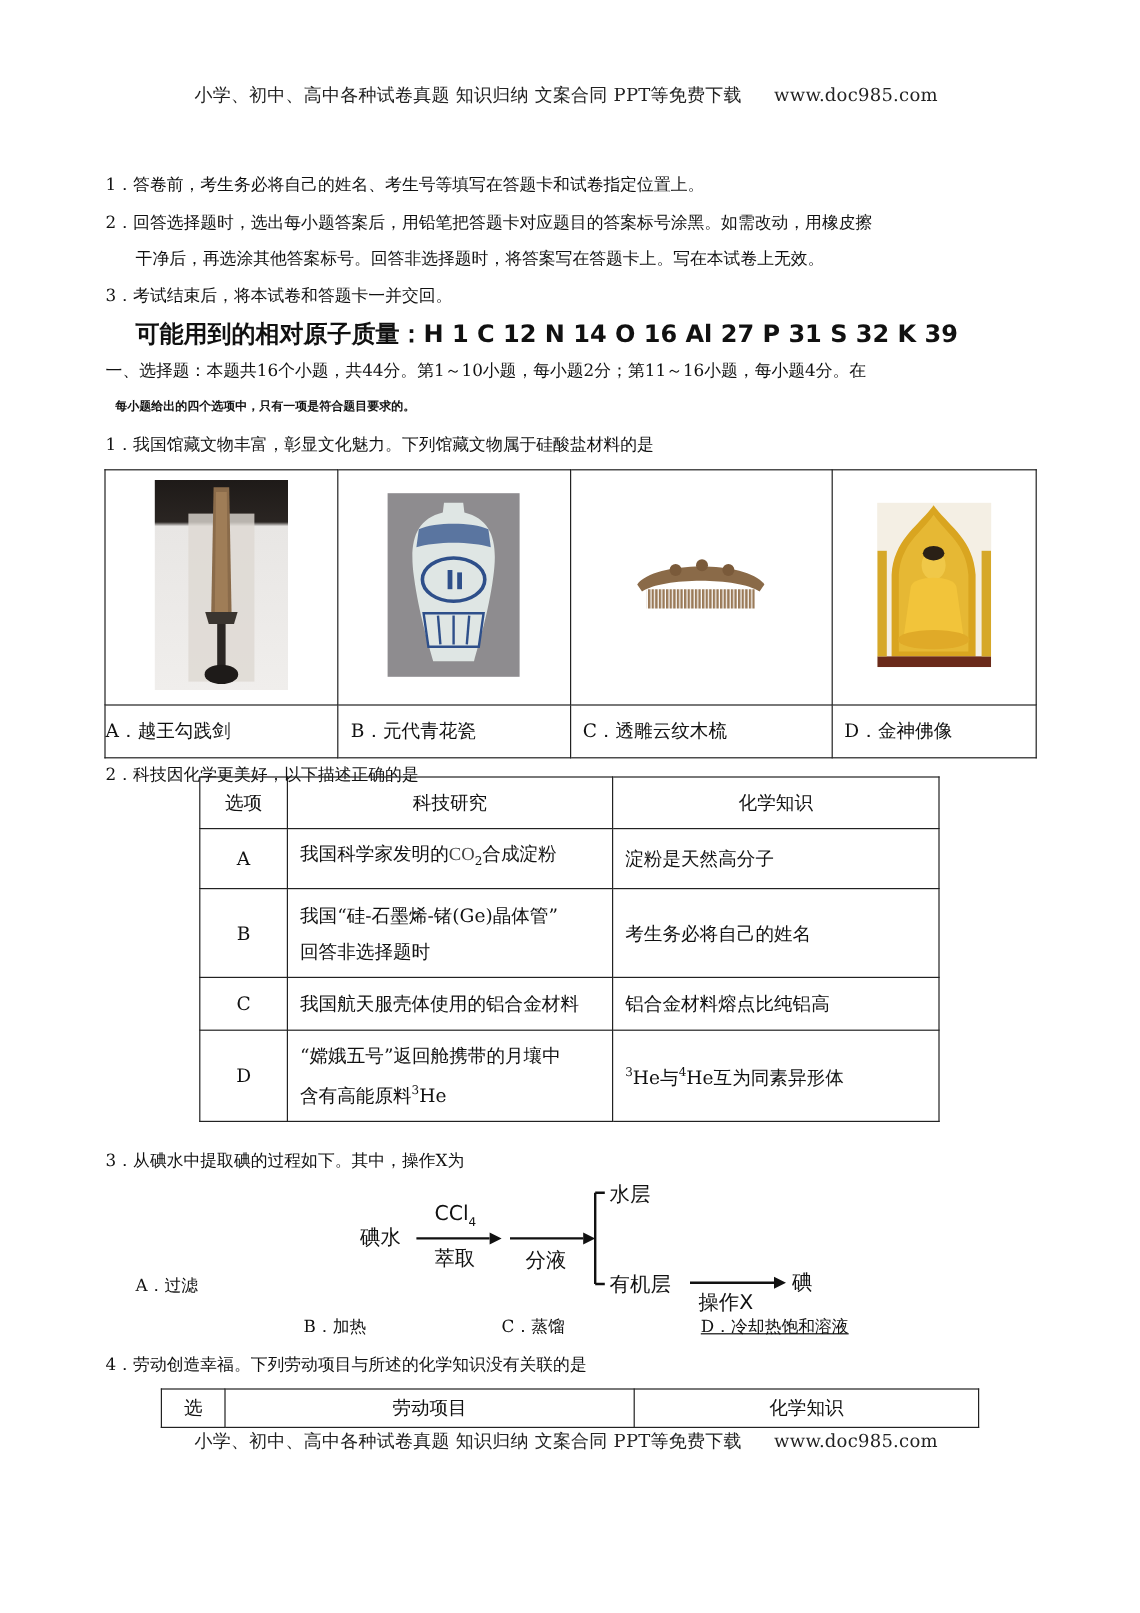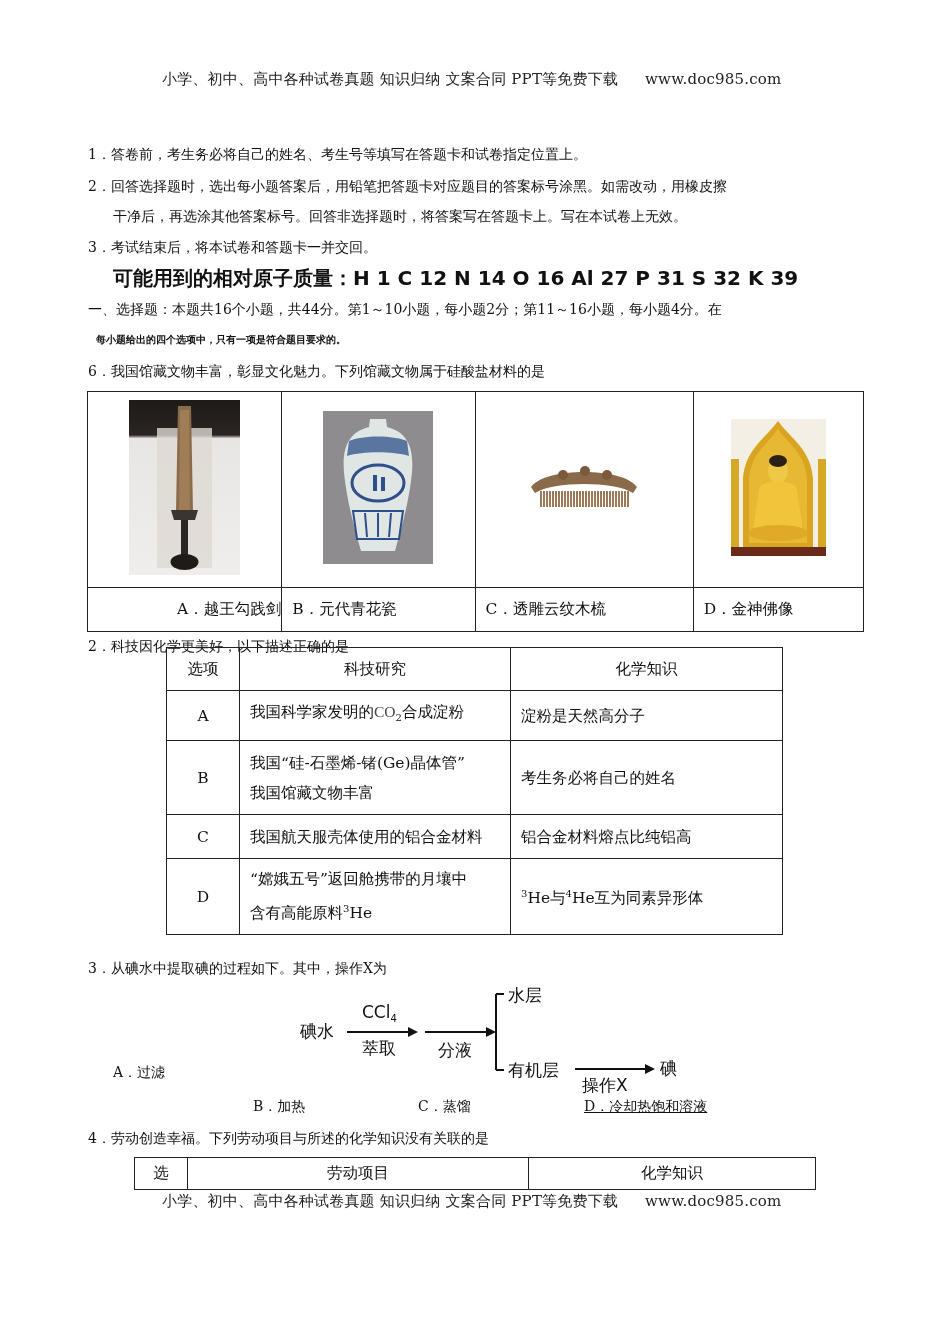--- a/index.html
+++ b/index.html
@@ -7,21 +7,21 @@
          font-family: "DejaVu Serif", "Liberation Serif", serif; color: #111; }
   .abs { position: absolute; }
   .hdr { font-size: 15px; color: #222; white-space: nowrap; letter-spacing: 0.2px; }
   .line { font-size: 14px; white-space: nowrap; line-height: 20px; }
   .bold { font-weight: bold; font-family: "DejaVu Sans", "Liberation Sans", sans-serif; }
   table { border-collapse: collapse; }
   td { border: 1px solid #222; font-size: 15.5px; padding: 0; }
   .q1 td { vertical-align: middle; }
   .img-cell { height: 195px; text-align: center; vertical-align: middle; }
   .lbl-cell { height: 43px; padding-left: 10px; text-align: left; }
-  .lbl-cell.center { text-align: right; padding-left: 0; }
+  .lbl-cell.center { text-align: left; padding-left: 0; }
   .q2 td { padding: 0 10px; line-height: 30px; }
   .q2 .c { text-align: center; }
   .q4 td { height: 31px; text-align: center; }
   sub, sup { font-size: 10px; }
   .pic { display: inline-block; position: relative; overflow: hidden; }
   .diag { font-size: 17px; font-family: "DejaVu Sans", "Liberation Sans", sans-serif; }
 </style>
 </head>
 <body>
 
@@ -33,21 +33,21 @@
 <div class="abs line" style="left:88px; top:144px;">1．答卷前，考生务必将自己的姓名、考生号等填写在答题卡和试卷指定位置上。</div>
 <div class="abs line" style="left:88px; top:176px;">2．回答选择题时，选出每小题答案后，用铅笔把答题卡对应题目的答案标号涂黑。如需改动，用橡皮擦</div>
 <div class="abs line" style="left:113px; top:206px;">干净后，再选涂其他答案标号。回答非选择题时，将答案写在答题卡上。写在本试卷上无效。</div>
 <div class="abs line" style="left:88px; top:237px;">3．考试结束后，将本试卷和答题卡一并交回。</div>
 
 <div class="abs line bold" style="left:113px; top:268px; font-size:20px;">可能用到的相对原子质量：H 1  C 12  N 14  O 16  Al 27  P 31  S 32  K 39</div>
 
 <div class="abs line" style="left:88px; top:299px;">一、选择题：本题共16个小题，共44分。第1～10小题，每小题2分；第11～16小题，每小题4分。在</div>
 <div class="abs line bold" style="left:96px; top:330px; font-size:10px;">每小题给出的四个选项中，只有一项是符合题目要求的。</div>
 
-<div class="abs line" style="left:88px; top:361px;">6．我国馆藏文物丰富，彰显文化魅力。下列馆藏文物属于硅酸盐材料的是</div>
+<div class="abs line" style="left:88px; top:361px;">1．我国馆藏文物丰富，彰显文化魅力。下列馆藏文物属于硅酸盐材料的是</div>
 
 <table class="abs q1" style="left:87px; top:391px; width:777px;">
   <tbody>
       <tr>
     <td class="img-cell" style="width:194px;">
       <div class="pic" style="width:111px;height:175px;background:linear-gradient(#1e1a18 0%, #2a2522 20%, #e8e6e4 22%, #f0eeec 100%);">
         <svg width="111" height="175" viewBox="0 0 111 175">
           <rect x="28" y="28" width="55" height="140" fill="#ddd8d2" opacity="0.8"></rect>
           <polygon points="49,6 62,6 64,112 47,112" fill="#8a6b4a"></polygon>
           <polygon points="51,10 60,10 61,110 50,110" fill="#a8845c" opacity="0.7"></polygon>
@@ -124,21 +124,21 @@
   </tr>
   <tr style="height:50px;">
     <td class="c">A</td>
     <td><span>我国科学家发明的</span><span style="font-family:'Liberation Serif',serif;color:#444;">CO</span><sub>2</sub><span>合成淀粉</span></td>
     <td>淀粉是天然高分子</td>
   </tr>
   <tr style="height:74px;">
     <td class="c">B</td>
     <td>
           <div>我国“硅-石墨烯-锗(Ge)晶体管”</div>
-          <div>我国馆藏文物丰富</div>
+          <div>回答非选择题时</div>
         </td>
     <td>考生务必将自己的姓名</td>
   </tr>
   <tr style="height:44px;">
     <td class="c">C</td>
     <td>我国航天服壳体使用的铝合金材料</td>
     <td>铝合金材料熔点比纯铝高</td>
   </tr>
   <tr style="height:76px;">
     <td class="c">D</td>

